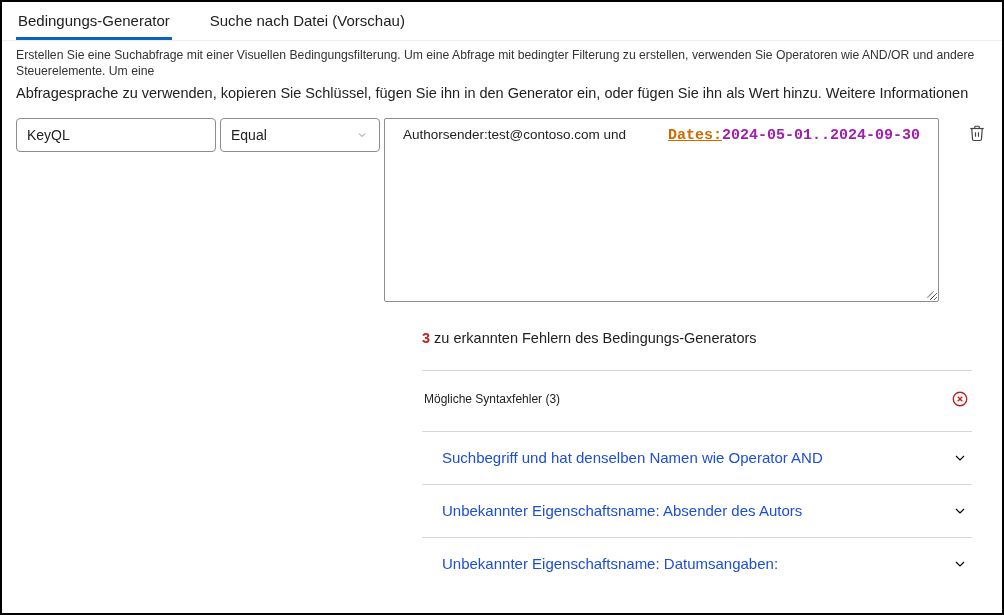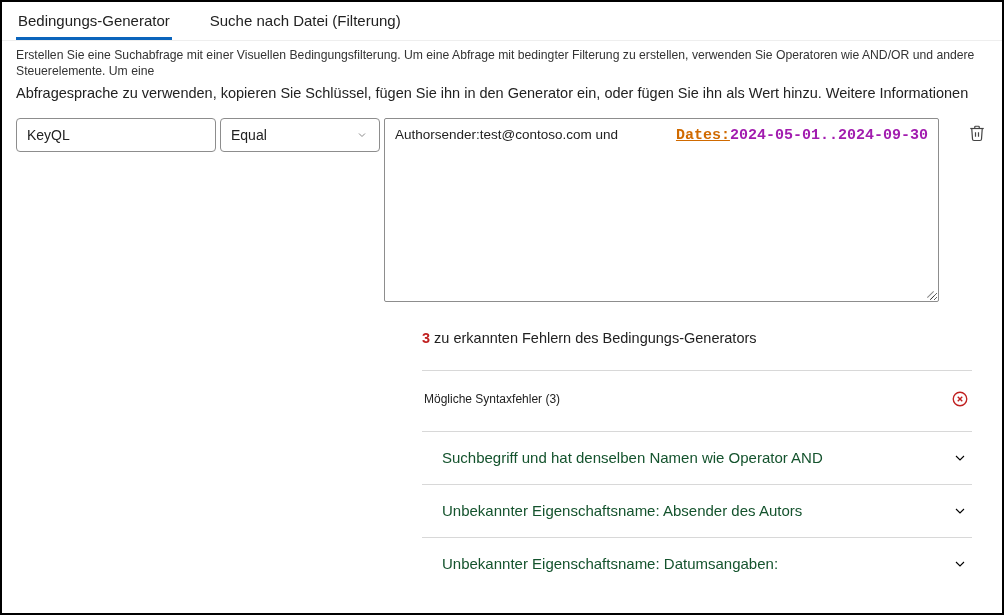--- a/index.html
+++ b/index.html
@@ -79,21 +79,21 @@
   .keyql { width: 200px; }
   .textarea-wrap {
     flex: 1;
     position: relative;
   }
   .big-textarea {
     width: 555px;
     height: 184px;
     border: 1px solid #8d8d8d;
     border-radius: 2px;
-    padding: 8px 10px;
+    padding: 8px 18px;
     font-size: 14px;
     font-family: inherit;
     background: #fff;
     position: relative;
     overflow: hidden;
     resize: both;
   }
   .ta-content {
     position: relative;
     width: 100%;
@@ -158,21 +158,21 @@
   .section.header {
     padding: 18px 2px 22px 2px;
   }
   .section.header .title {
     font-size: 12px;
     font-weight: 400;
     text-align: center;
   }
   .section.item .label {
     font-size: 15px;
-    color: #14532d;
+    color: #1d4ed8;
     padding-left: 18px;
   }
   .close-x {
     width: 20px; height: 20px;
     display: inline-flex; align-items: center; justify-content: center;
     cursor: pointer;
   }
   .close-x svg { stroke: #c02020; }
   .chev-down {
     width: 20px; height: 20px;
@@ -181,21 +181,21 @@
   }
   .chev-down svg { stroke: #000; stroke-width: 1.6; }
 </style>
 </head>
 <body>
 
 <div class="frame">
 
   <div class="tabs">
     <div class="tab active">Bedingungs-Generator</div>
-    <div class="tab">Suche nach Datei (Filterung)</div>
+    <div class="tab">Suche nach Datei (Vorschau)</div>
   </div>
 
   <div class="desc">Erstellen Sie eine Suchabfrage mit einer Visuellen Bedingungsfilterung. Um eine Abfrage mit bedingter Filterung zu erstellen, verwenden Sie Operatoren wie AND/OR und andere Steuerelemente. Um eine</div>
   <div class="desc2">Abfragesprache zu verwenden, kopieren Sie Schlüssel, fügen Sie ihn in den Generator ein, oder fügen Sie ihn als Wert hinzu. Weitere Informationen</div>
 
   <div class="builder-row">
     <div class="input-box keyql">KeyQL</div>
 
     <div class="select-box">
       <span>Equal</span>

